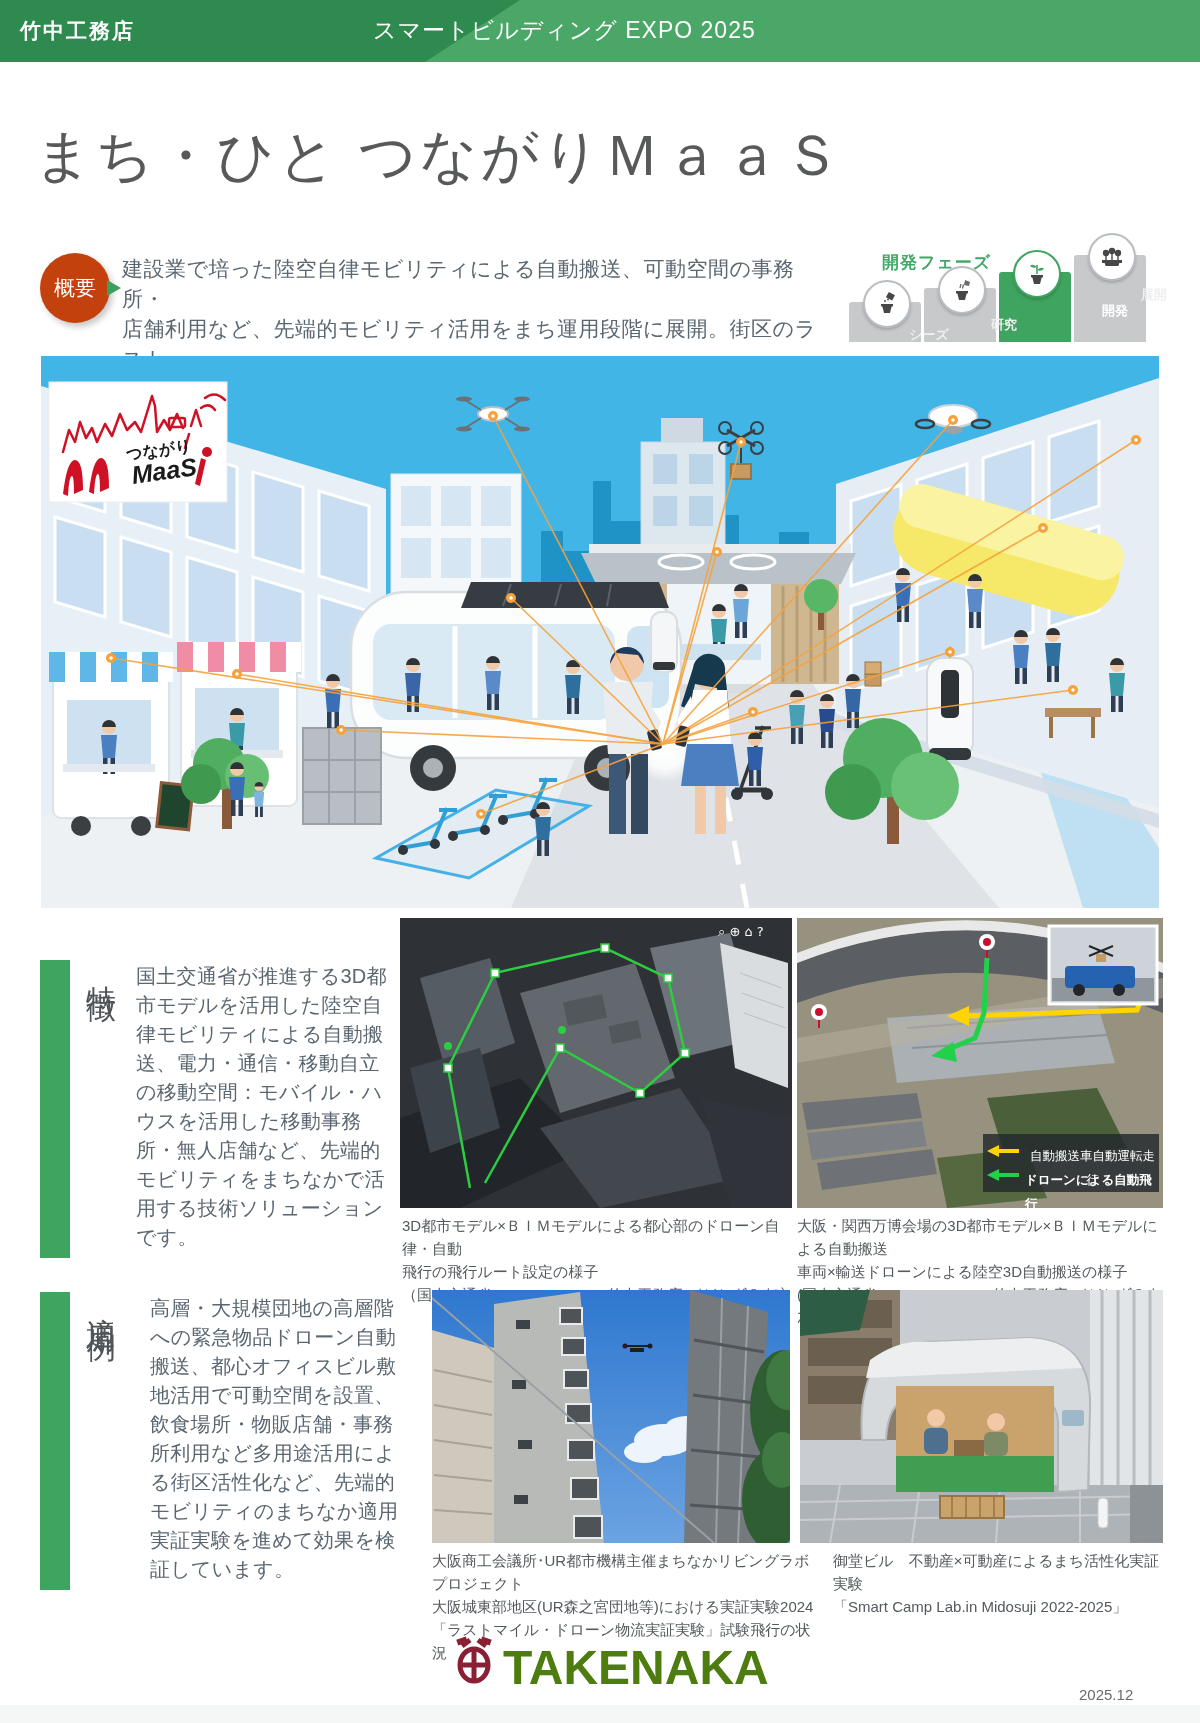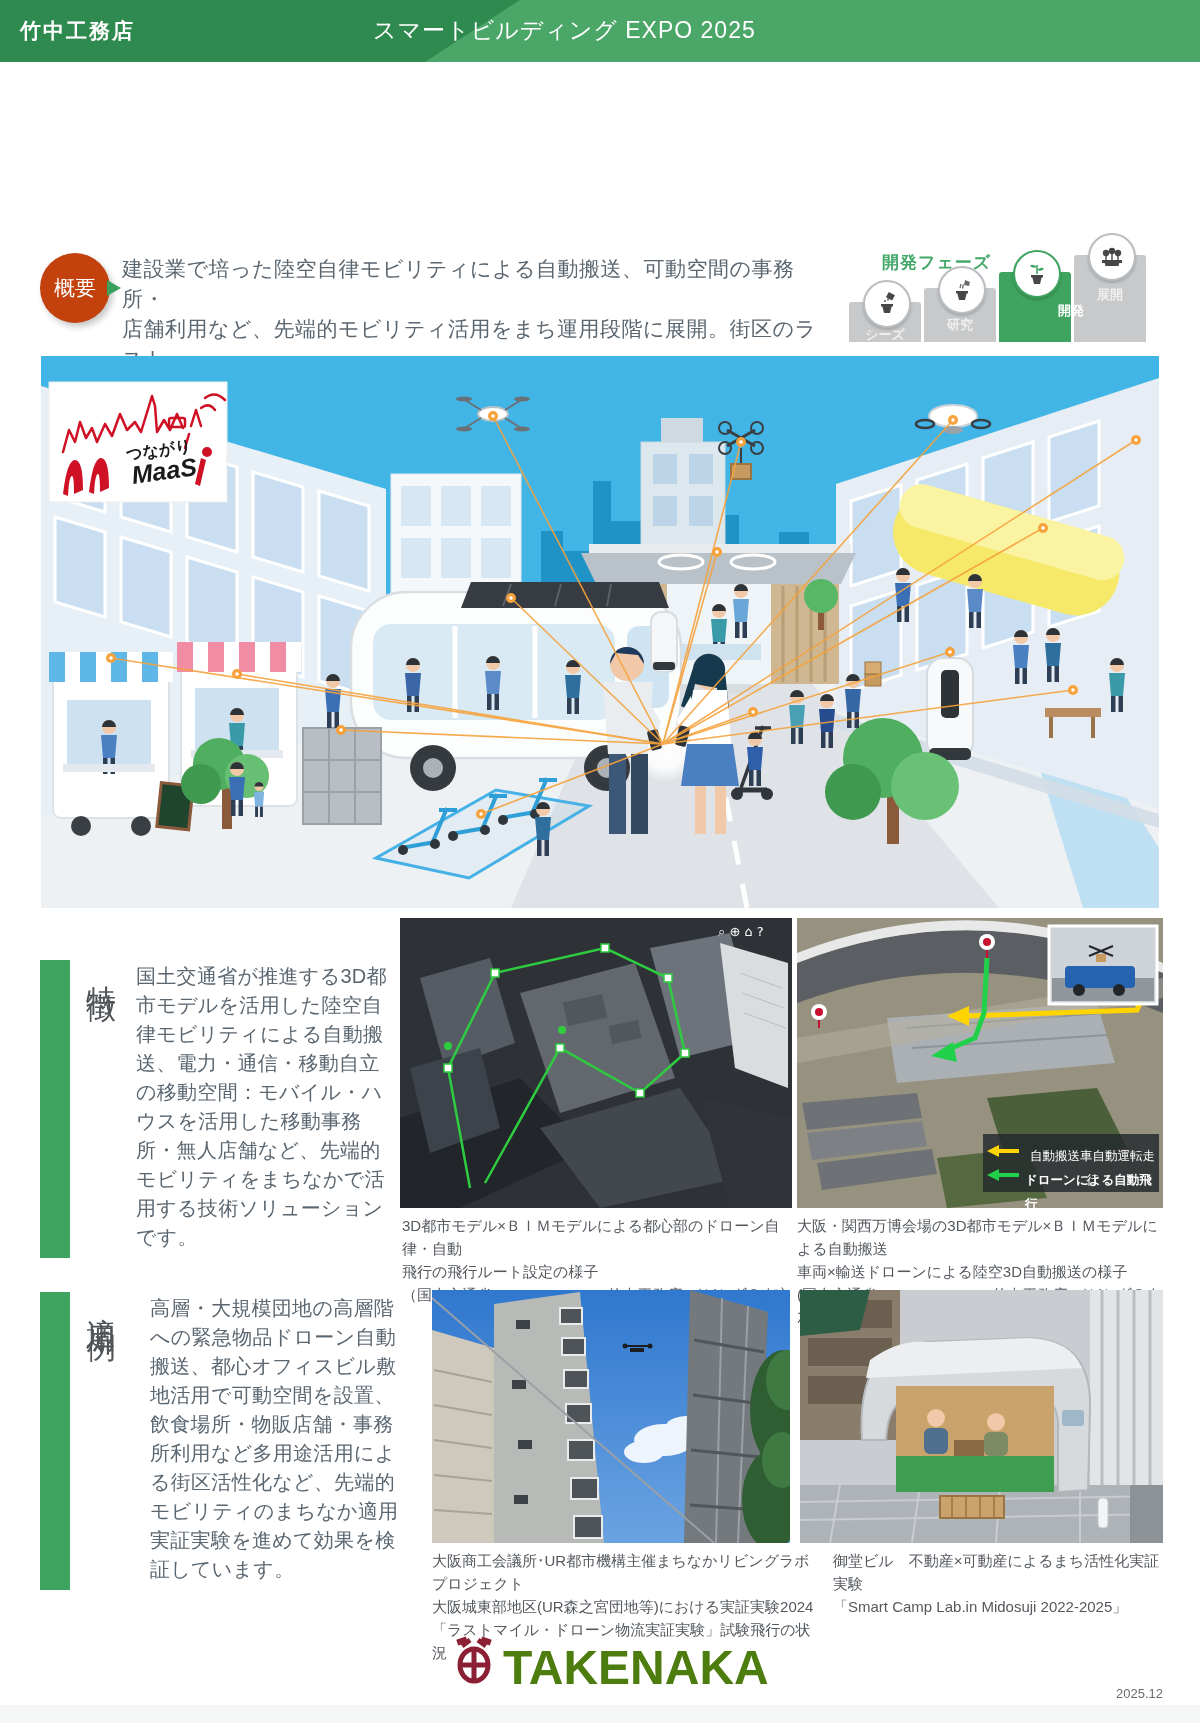--- a/index.html
+++ b/index.html
@@ -24,51 +24,52 @@
             border-bottom:8px solid transparent;border-left:14px solid #3aa05c;}
   .ov-text{left:122px;top:254px;width:706px;font-size:21px;line-height:30px;color:#5a6670;white-space:pre-line;letter-spacing:.5px;}
 
   
   .phase-label{left:882px;top:251px;font-size:17px;font-weight:bold;color:#43a768;letter-spacing:1px;}
   .phase-block{position:absolute;width:72px;border-radius:3px 3px 0 0;background:#c7c9cb;}
   .phase-block.active{background:#3fa45f;}
   .phase-circle{position:absolute;width:44px;height:44px;border-radius:50%;background:#fff;
                 border:2.5px solid #b9bdc1;box-shadow:0 2px 3px rgba(0,0,0,.18);display:flex;align-items:center;justify-content:center;}
   .phase-circle.active{border-color:#3fa45f;}
-  .phase-name{position:absolute;width:72px;text-align:center;font-size:13px;color:#efefef;font-weight:bold;}
+  .phase-name{position:absolute;width:72px;text-align:center;font-size:13px;color:#efefef;font-weight:bold;padding-left:44px;}
   .phase-name.active{color:#fff;}
 
   
   .illus{left:41px;top:356px;width:1118px;height:552px;background:#fff;}
 
   
   .gbar{width:30px;background:#3fa45f;}
   .vheading{writing-mode:vertical-rl;text-orientation:upright;font-size:30px;color:#4f5459;letter-spacing:8px;}
   .body-text{width:256px;font-size:20px;line-height:29px;color:#5a6670;white-space:pre-line;letter-spacing:.3px;}
 
   .photo{position:absolute;overflow:hidden;}
   .caption{position:absolute;font-size:15px;line-height:23px;color:#54595e;white-space:pre-line;}
 
   
   .footer-logo-text{left:503px;top:1640px;font-size:48px;font-weight:bold;color:#4d7c0f;letter-spacing:0px;}
-  .footer-date{left:1116px;top:1686px;font-size:13px;color:#6b6b6b;}
+  .footer-date{left:1079px;top:1686px;font-size:15px;color:#6b6b6b;}
   .footer-band{left:0;top:1705px;width:1200px;height:18px;background:#f5f6f6;}
   svg{display:block;}
 </style>
 </head>
 <body>
 
 <div class="page">
 
   <div class="abs header">
     <div class="abs header-left"></div>
     <div class="abs header-company">竹中工務店</div>
     <div class="abs header-event">スマートビルディング EXPO 2025</div>
   </div>
 
+  <div class="abs main-title">まち・ひと つながりＭａａＳ</div>
 
   <div class="abs ov-badge">概要</div>
   <div class="abs ov-text">建設業で培った陸空自律モビリティによる自動搬送、可動空間の事務所・
 店舗利用など、先端的モビリティ活用をまち運用段階に展開。街区のラスト
 マイル移動・搬送を効率的に、まちを活性化する技術ソリューションです。</div>
 
   <div class="abs phase-label">開発フェーズ</div>
   <div class="abs phase-block" style="left:849px;top:302px;height:40px;"></div>
   <div class="abs phase-block" style="left:924px;top:288px;height:54px;"></div>
   <div class="abs phase-block active" style="left:999px;top:272px;height:70px;"></div>

